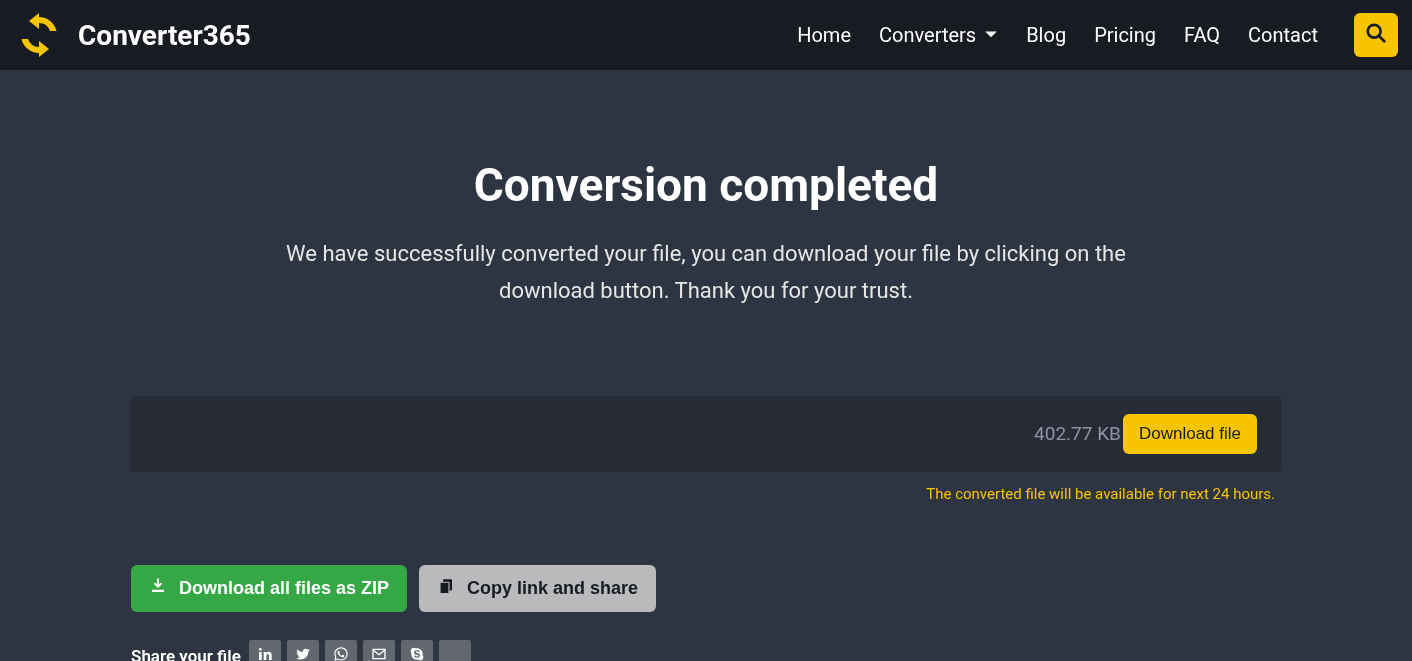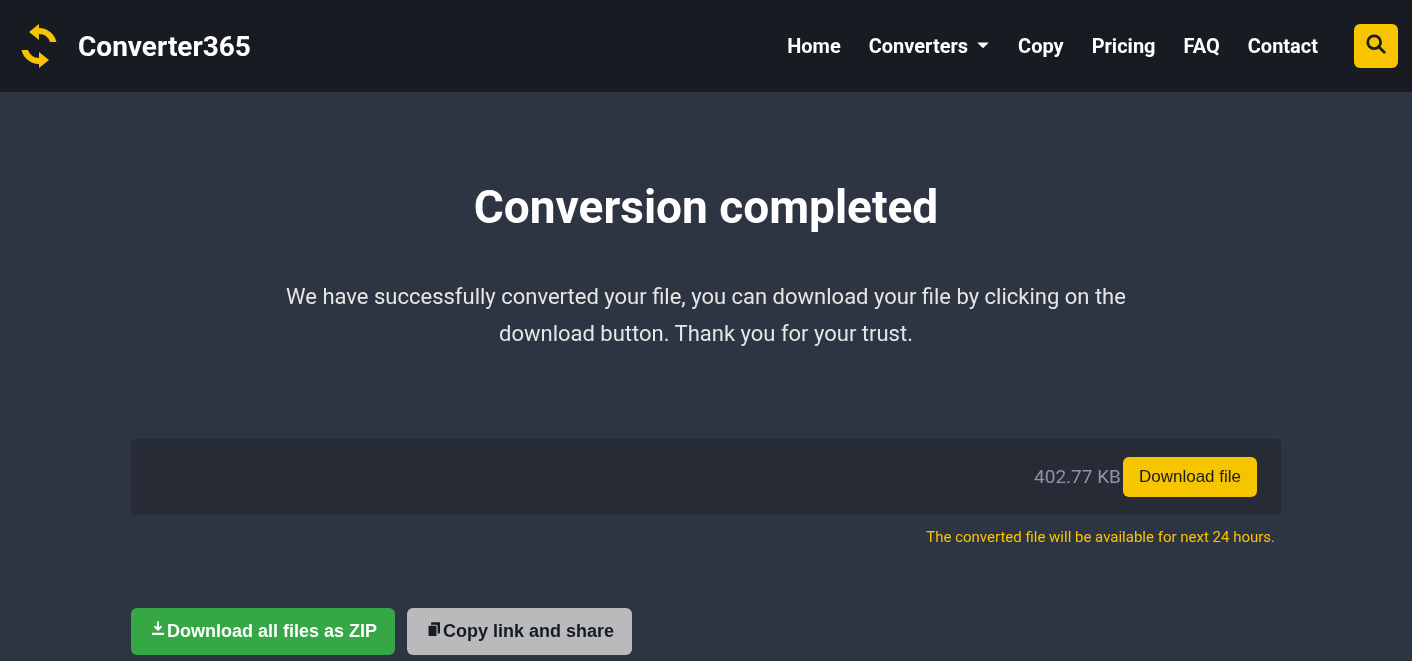--- a/index.html
+++ b/index.html
@@ -6,21 +6,21 @@
 body {
   font-family: -apple-system, BlinkMacSystemFont, "Segoe UI", Roboto, Helvetica, Arial, sans-serif;
   background: #2e3542;
   color: #fff;
   width: 1412px;
   height: 661px;
   overflow: hidden;
 }
 .header {
   background: #181b21;
-  height: 92px;
+  height: 70px;
   display: flex;
   align-items: center;
   padding: 0 14px;
 }
 .logo-wrap {
   display: flex;
   align-items: center;
   gap: 14px;
   cursor: pointer;
 }
@@ -38,21 +38,21 @@
 }
 .nav {
   margin-left: auto;
   display: flex;
   align-items: center;
   gap: 28px;
 }
 .nav-link {
   color: #fff;
   font-size: 20px;
-  font-weight: 700;
+  font-weight: 400;
   cursor: pointer;
   display: flex;
   align-items: center;
   gap: 8px;
 }
 .search-btn {
   background: #f7c500;
   width: 44px;
   height: 44px;
   border-radius: 6px;
@@ -65,21 +65,21 @@
 .content {
   max-width: 1150px;
   margin: 0 auto;
   padding-top: 88px;
 }
 .title {
   font-size: 46px;
   font-weight: 700;
   text-align: center;
   color: #fff;
-  margin-bottom: 44px;
+  margin-bottom: 23px;
 }
 .subtitle {
   font-size: 22px;
   line-height: 1.7;
   text-align: center;
   color: #e6e6e6;
   max-width: 920px;
   margin: 0 auto;
 }
 .file-card {
@@ -119,21 +119,21 @@
   margin-right: 6px;
 }
 .actions-row {
   margin-top: 62px;
   display: flex;
   gap: 12px;
 }
 .btn {
   display: inline-flex;
   align-items: center;
-  gap: 0;
+  gap: 12px;
   font-size: 18px;
   font-weight: 700;
   padding: 12px 18px;
   border-radius: 6px;
   border: none;
   cursor: pointer;
 }
 .btn-green {
   background: #35a745;
   color: #fff;
@@ -184,21 +184,21 @@
   <nav class="nav">
     <a class="nav-link">Home</a>
     <a class="nav-link">
       <span>Converters</span>
       <span>
         <svg width="14" height="14" viewBox="0 0 12 12">
             <path d="M1 3 L6 8 L11 3 Z" fill="#fff"></path>
           </svg>
       </span>
     </a>
-    <a class="nav-link">Copy</a>
+    <a class="nav-link">Blog</a>
     <a class="nav-link">Pricing</a>
     <a class="nav-link">FAQ</a>
     <a class="nav-link">Contact</a>
     <div class="search-btn">
       <span>
         <svg width="22" height="22" viewBox="0 0 24 24">
             <circle cx="10" cy="10" r="7" stroke="#181b21" stroke-width="3" fill="none"></circle>
             <line x1="15" y1="15" x2="21" y2="21" stroke="#181b21" stroke-width="3" stroke-linecap="round"></line>
           </svg>
       </span>

